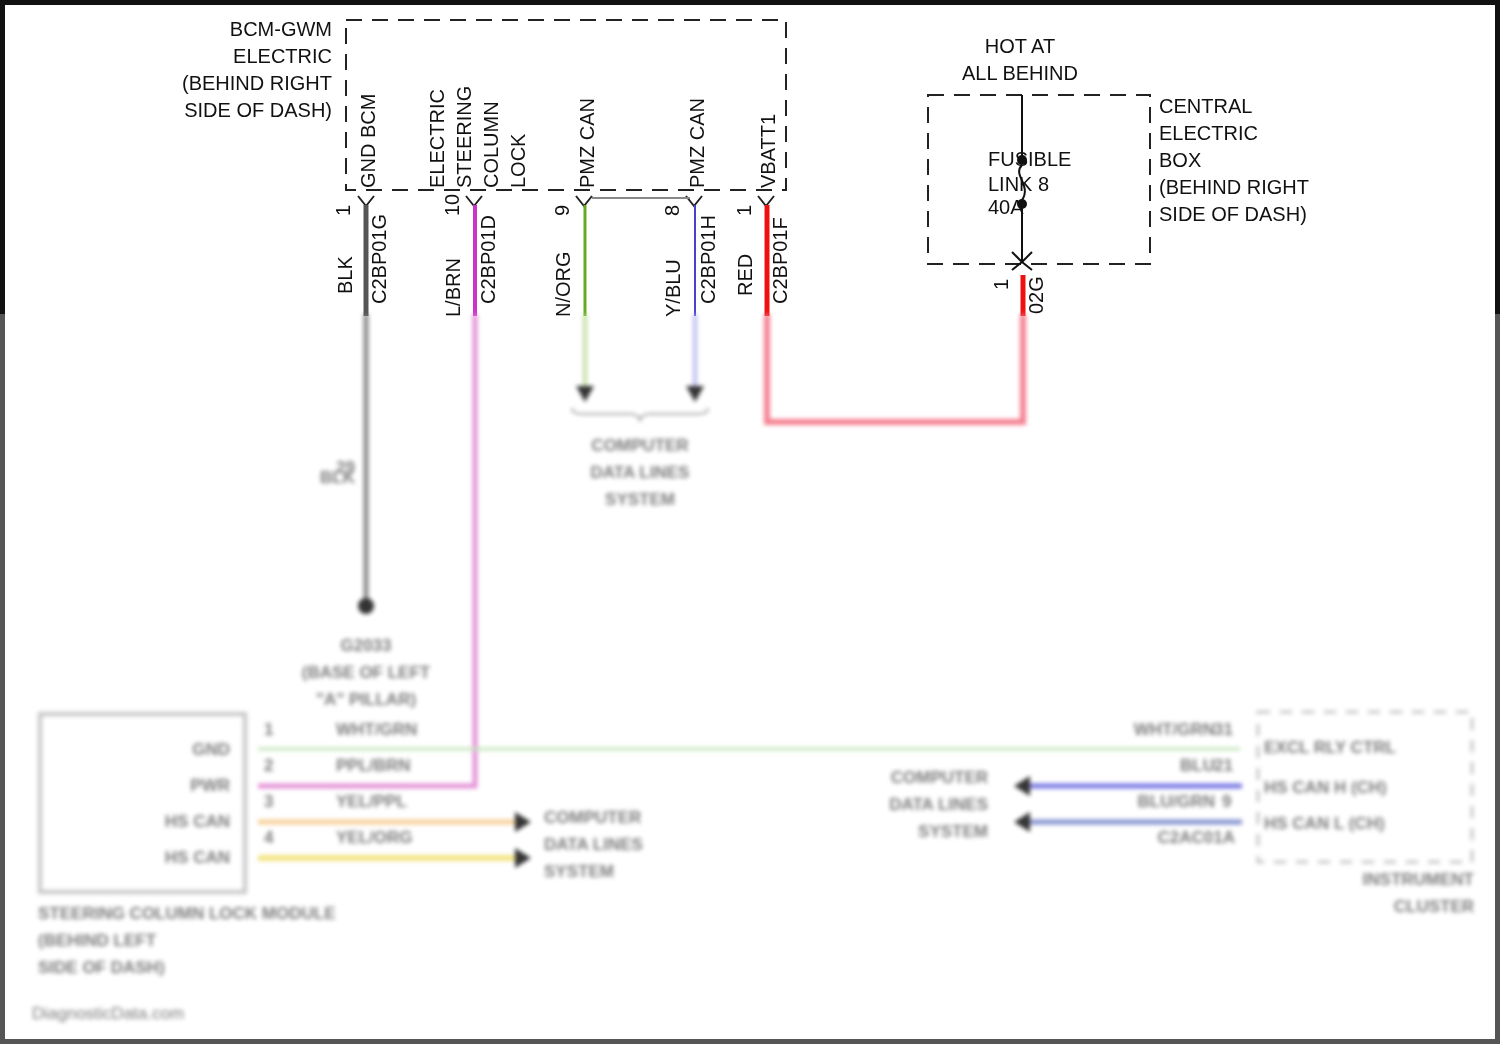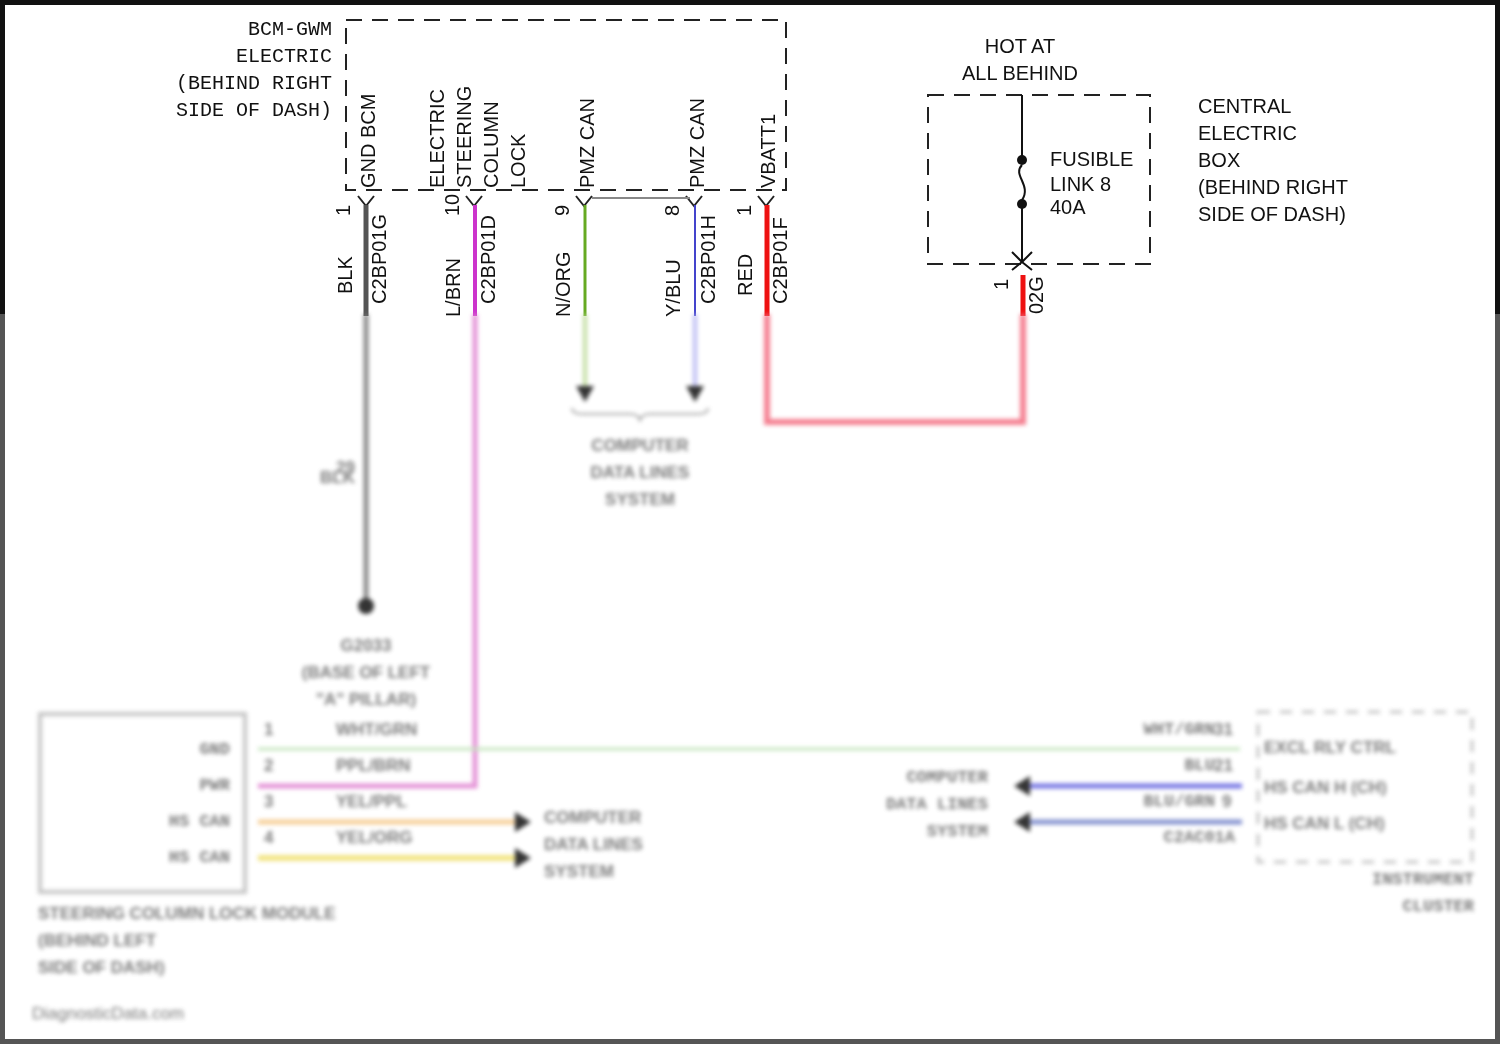--- a/index.html
+++ b/index.html
@@ -6,21 +6,21 @@
   body { width:1500px; height:1044px; position:relative; overflow:hidden;
          font-family:"Liberation Sans", sans-serif; color:#111; }
   .frame { position:absolute; left:0; top:0; width:1500px; height:1044px; box-sizing:border-box; }
   .frame-top { position:absolute; left:0; top:0; width:1500px; height:314px;
                border-top:5px solid #111; border-left:5px solid #111; border-right:5px solid #111; box-sizing:border-box; }
   .frame-bottom { position:absolute; left:0; top:314px; width:1500px; height:730px;
                   border:5px solid #555; border-top:none; box-sizing:border-box; }
   .blur-zone { position:absolute; left:0; top:314px; width:1500px; height:730px; filter:blur(2.2px); opacity:0.85; }
   svg { position:absolute; left:0; top:0; }
   .t { position:absolute; font-size:20px; line-height:27px; white-space:nowrap; }
-  .tr { text-align:right;font-family:Liberation Mono, monospace; }
+  .tr { text-align:right; }
   .vert { position:absolute; font-size:20px; transform-origin:left bottom; transform:rotate(-90deg); white-space:nowrap; line-height:22px; }
   .blurtxt { color:#666; font-weight:bold; font-size:17px; line-height:27px; }
 </style>
 </head>
 <body>
 
 <div class="frame">
   <div class="frame-top"></div>
   <div class="frame-bottom"></div>
 </div>
@@ -85,26 +85,26 @@
 <div class="vert" style="left:356px; top:272px;">BLK</div>
 <div class="vert" style="left:464px; top:295px;">L/BRN</div>
 <div class="vert" style="left:574px; top:295px;">N/ORG</div>
 <div class="vert" style="left:684px; top:295px;">Y/BLU</div>
 <div class="vert" style="left:756px; top:274px;">RED</div>
 
 <div class="t" style="left:962px; top:33px; text-align:center; width:116px;">
   <div>HOT AT</div>
   <div>ALL BEHIND</div>
 </div>
-<div class="t" style="left:1050px; top:146px;">
+<div class="t" style="left:988px; top:146px;">
   <div>FUSIBLE</div>
   <div style="margin-top:-2px">LINK 8</div>
   <div style="margin-top:-4px">40A</div>
 </div>
-<div class="t" style="left:1198px; top:93px;">
+<div class="t" style="left:1159px; top:93px;">
   <div>CENTRAL</div>
   <div>ELECTRIC</div>
   <div>BOX</div>
   <div>(BEHIND RIGHT</div>
   <div>SIDE OF DASH)</div>
 </div>
 <div class="vert" style="left:1012px; top:268px;">1</div>
 <div class="vert" style="left:1047px; top:292px;">02G</div>
 
 <div class="blur-zone">

